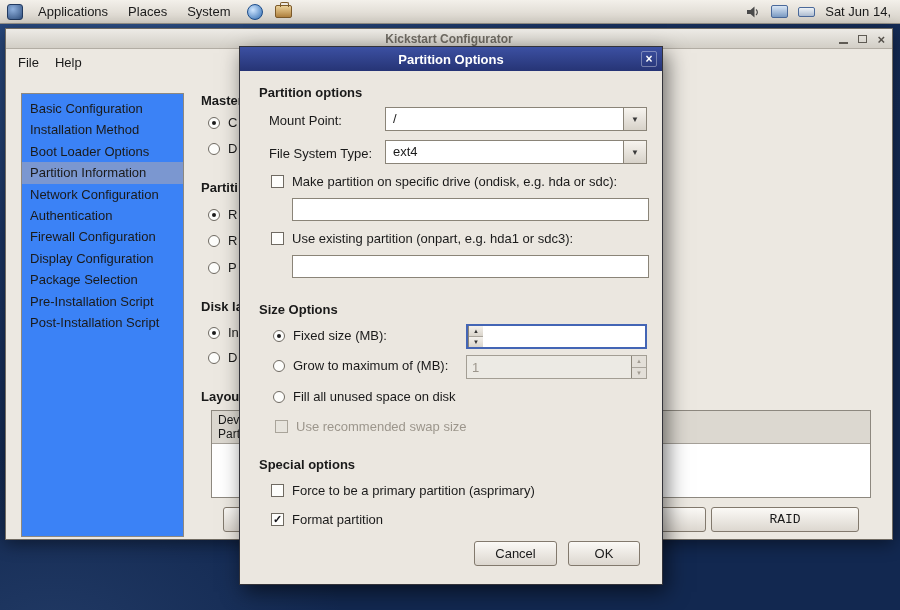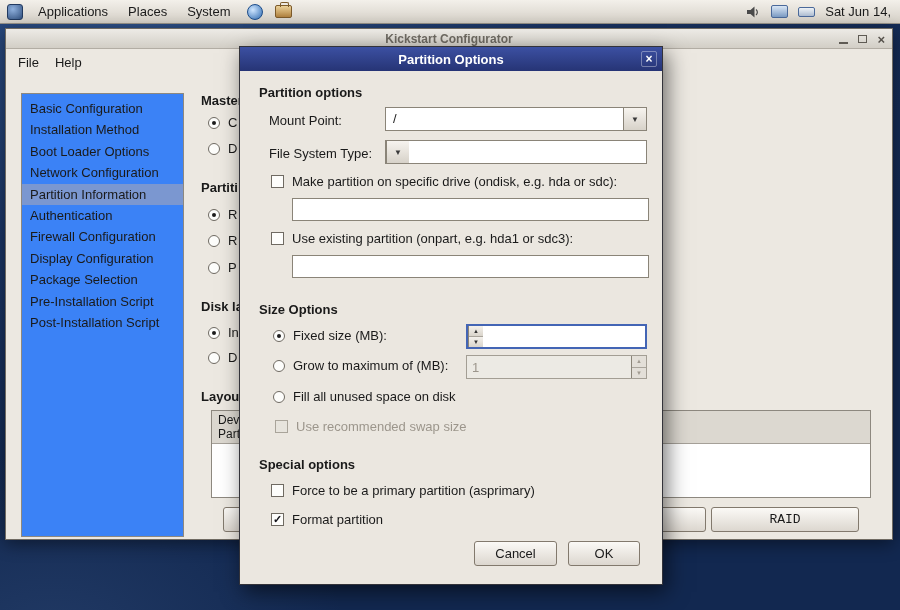--- a/index.html
+++ b/index.html
@@ -152,22 +152,22 @@
     </div>
     <div class="menubar">
       <span>File</span>
       <span>Help</span>
     </div>
 
     <div class="sidebar">
       <div class="side-item">Basic Configuration</div>
       <div class="side-item">Installation Method</div>
       <div class="side-item">Boot Loader Options</div>
+      <div class="side-item selected">Partition Information</div>
       <div class="side-item">Network Configuration</div>
-      <div class="side-item selected">Partition Information</div>
       <div class="side-item">Authentication</div>
       <div class="side-item">Firewall Configuration</div>
       <div class="side-item">Display Configuration</div>
       <div class="side-item">Package Selection</div>
       <div class="side-item">Pre-Installation Script</div>
       <div class="side-item">Post-Installation Script</div>
     </div>
 
     <div class="hd" style="left:195px; top:64px;">Master</div>
     <div class="row" style="left:202px; top:86px;">
@@ -227,20 +227,21 @@
     <div class="lbl" style="left:29px; top:66px;">Mount Point:</div>
     <div class="combo" style="left:145px; top:60px; width:262px; height:24px;">
       <div class="combo-val">/</div>
       <div class="combo-btn">
           <span>▼</span>
         </div>
     </div>
 
     <div class="lbl" style="left:29px; top:99px;">File System Type:</div>
     <div class="combo" style="left:145px; top:93px; width:262px; height:24px;">
+      <div class="combo-val">ext4</div>
       <div class="combo-btn">
           <span>▼</span>
         </div>
     </div>
 
     <div class="row" style="left:31px; top:127px;">
       <span class="gtk-check">
           <span>✓</span>
         </span>
       <span>Make partition on specific drive (ondisk, e.g. hda or sdc):</span>

